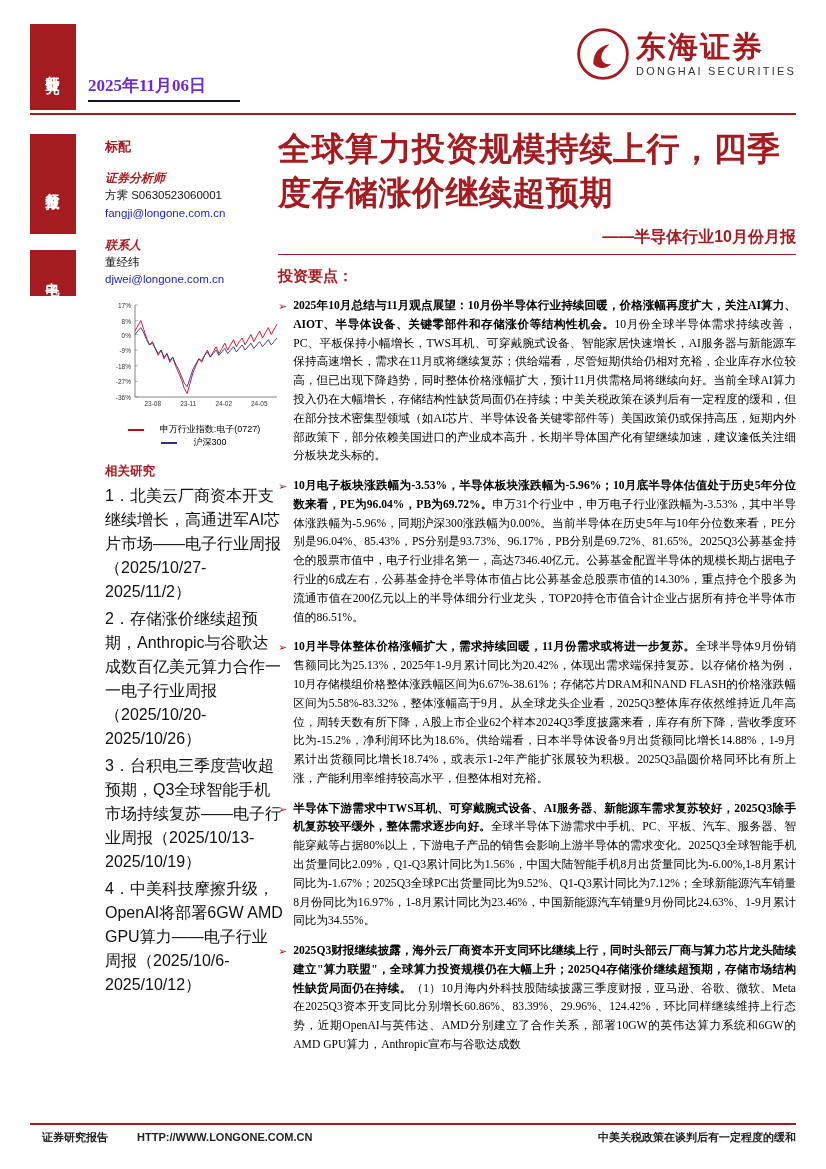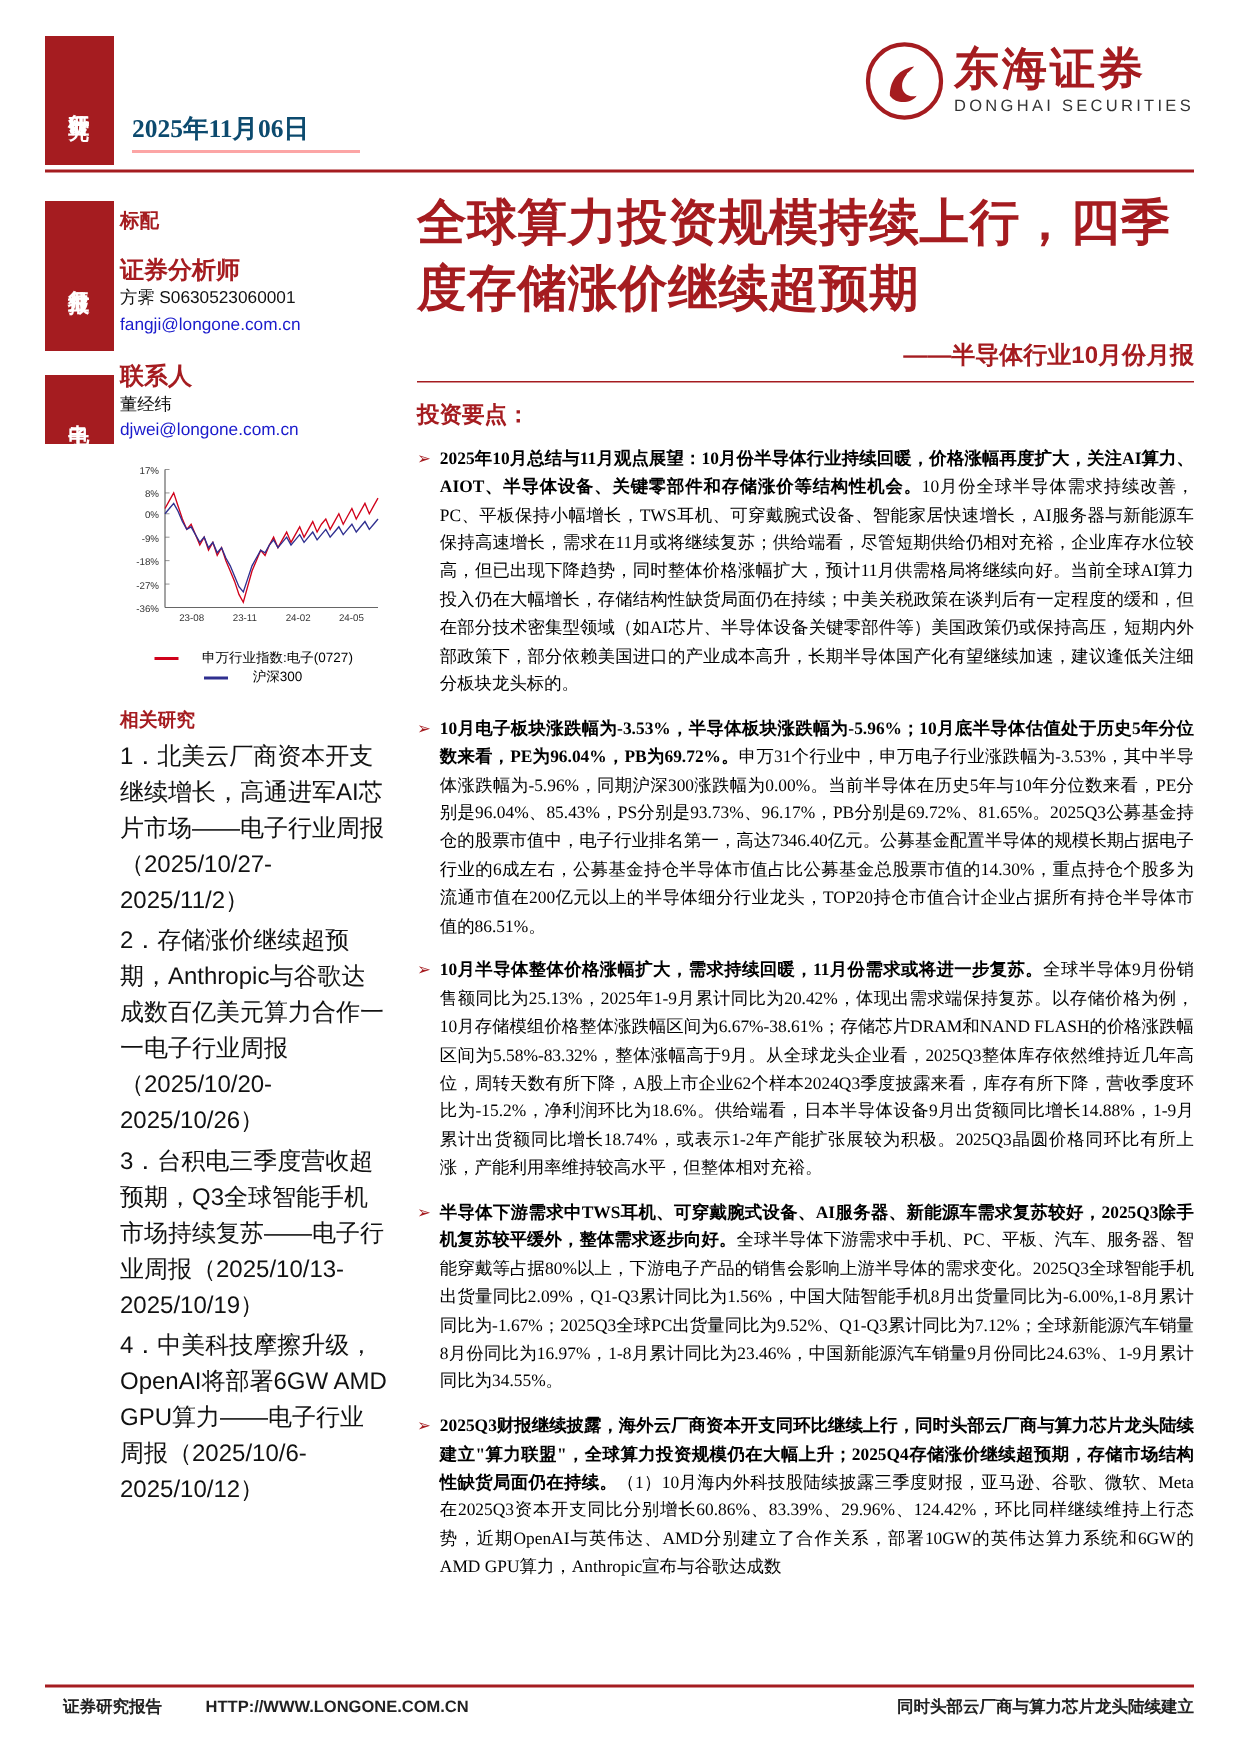--- a/index.html
+++ b/index.html
@@ -29,22 +29,22 @@
     text-orientation: upright;
     padding: 10px 0;
   }
   .rail-tab.t1 { height: 86px; }
   .rail-tab.t2 { height: 100px; margin-top: 24px; }
   .rail-tab.t3 { height: 46px; margin-top: 16px; }
 
   
   .hdr-date {
     position: absolute; left: 88px; top: 74px;
-    font-size: 17px; font-weight: bold; color: #0c4a6e;
-    border-bottom: 2px solid #fca5a5;
+    font-size: 17px; font-weight: bold; color: #6d28d9;
+    border-bottom: 2px solid #0f172a;
     padding-bottom: 3px; width: 152px;
     font-family: "Liberation Serif", serif;
   }
   .logo {
     position: absolute; right: 30px; top: 28px;
     display: flex; align-items: center; gap: 7px;
   }
   .logo-mark { width: 52px; height: 52px; }
   .logo-txt-cn {
     font-family: "Liberation Serif", serif;
@@ -54,24 +54,24 @@
   .logo-txt-en {
     font-size: 11px; color: #333; letter-spacing: 2.2px; margin-top: 3px;
   }
   .hdr-rule {
     position: absolute; left: 30px; right: 30px; top: 113px;
     height: 2px; background: #a51c20;
   }
 
   
   .leftcol {
-    position: absolute; left: 80px; top: 138px; width: 178px;
+    position: absolute; left: 105px; top: 138px; width: 178px;
   }
   .tag-red { color: #a51c20; font-size: 13px; font-weight: bold; }
-  .lc-sec-title { color: #a51c20; font-size: 16px; font-weight: bold; margin-top: 14px;}
+  .lc-sec-title { color: #a51c20; font-size: 12px; font-weight: bold; margin-top: 14px; font-style: italic;}
   .lc-line { font-size: 11.5px; color: #111; line-height: 1.55; }
   .lc-mail { font-size: 11.5px; color: #1a1acc; line-height: 1.55; }
 
   
   .chartbox { margin-top: 10px; width: 178px; }
   .legend { margin-top: 2px; font-size: 9px; }
   .legend .row { display: flex; align-items: center; gap: 16px; justify-content:center; }
   .swatch { width: 16px; height: 2px; display: inline-block; }
 
   .related-title { color: #a51c20; font-size: 12.5px; font-weight: bold; margin-top: 14px; }
@@ -226,13 +226,13 @@
     <span class="bullet">➢</span>
     <span><b>2025Q3财报继续披露，海外云厂商资本开支同环比继续上行，同时头部云厂商与算力芯片龙头陆续建立"算力联盟"，全球算力投资规模仍在大幅上升；2025Q4存储涨价继续超预期，存储市场结构性缺货局面仍在持续。</b>（1）10月海内外科技股陆续披露三季度财报，亚马逊、谷歌、微软、Meta在2025Q3资本开支同比分别增长60.86%、83.39%、29.96%、124.42%，环比同样继续维持上行态势，近期OpenAI与英伟达、AMD分别建立了合作关系，部署10GW的英伟达算力系统和6GW的AMD GPU算力，Anthropic宣布与谷歌达成数</span>
   </div>
 </div>
 
 <div class="foot-rule"></div>
 <div class="foot-l">
   <span>证券研究报告</span>
   <span style="margin-left:26px">HTTP://WWW.LONGONE.COM.CN</span>
 </div>
-<div class="foot-r">同时头部云厂商与算力芯片龙头陆续建立</div>
+<div class="foot-r">中美关税政策在谈判后有一定程度的缓和</div>
 
 </body></html>

